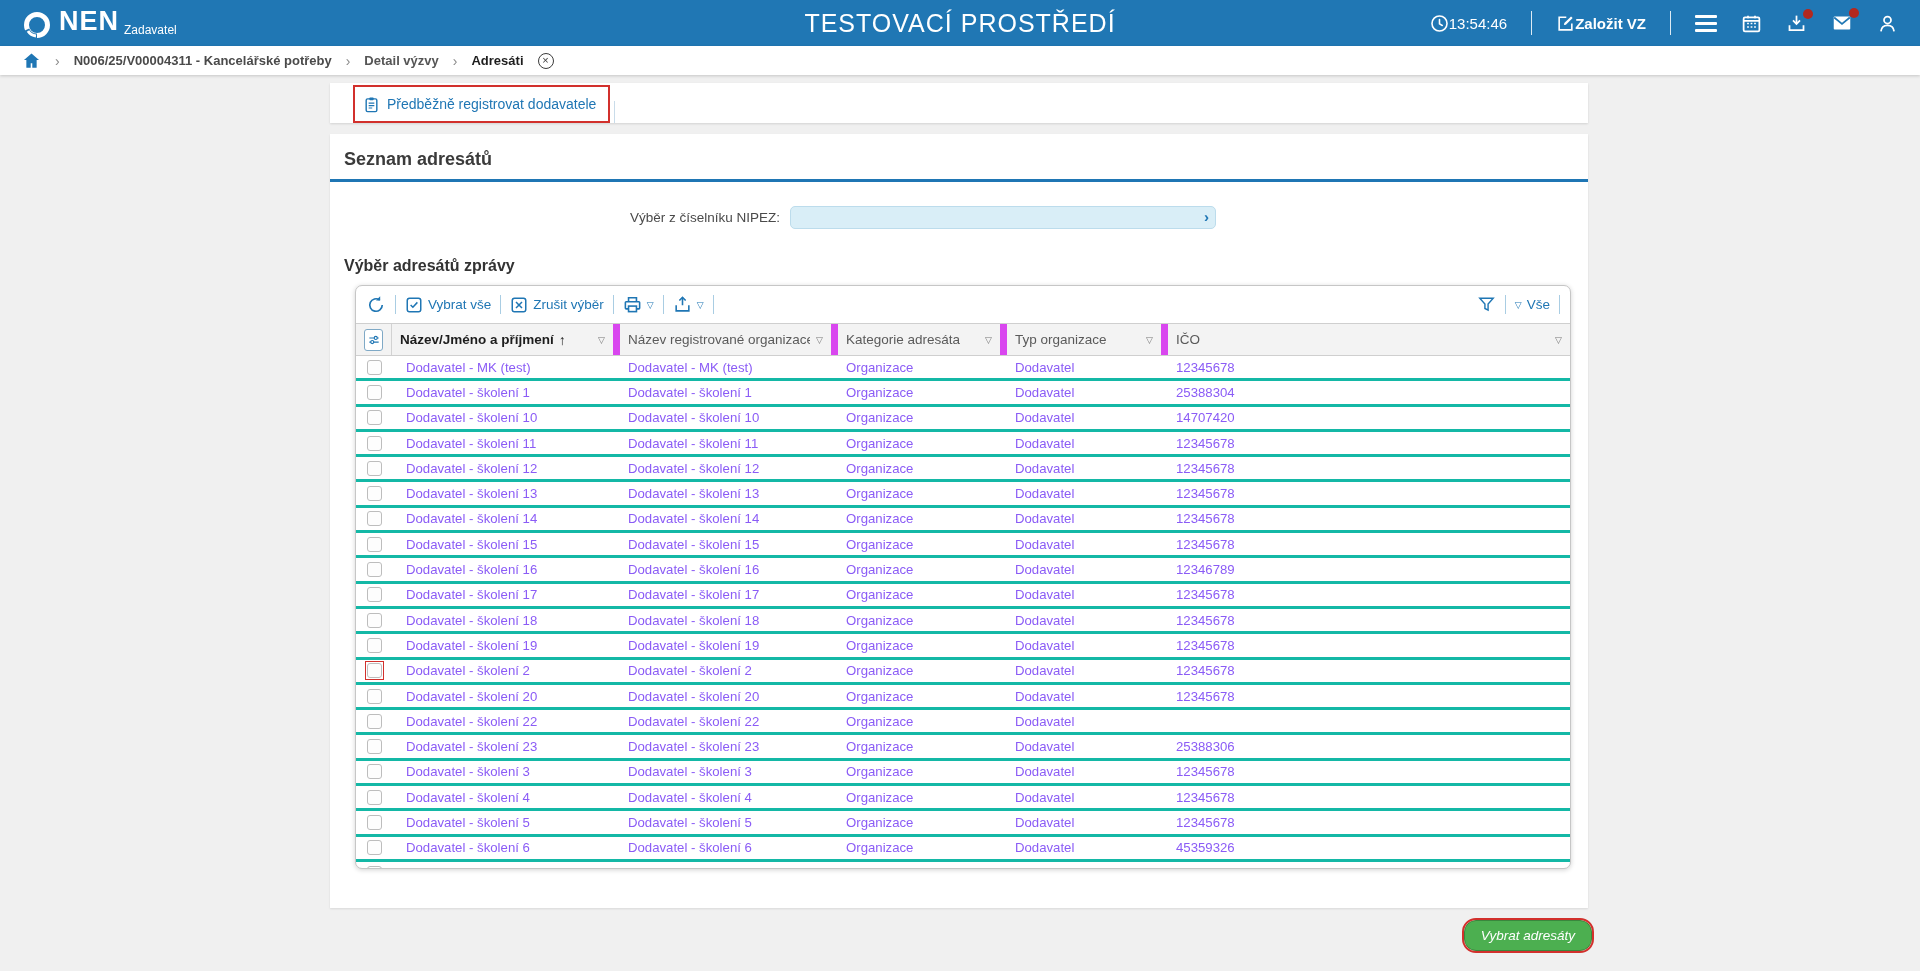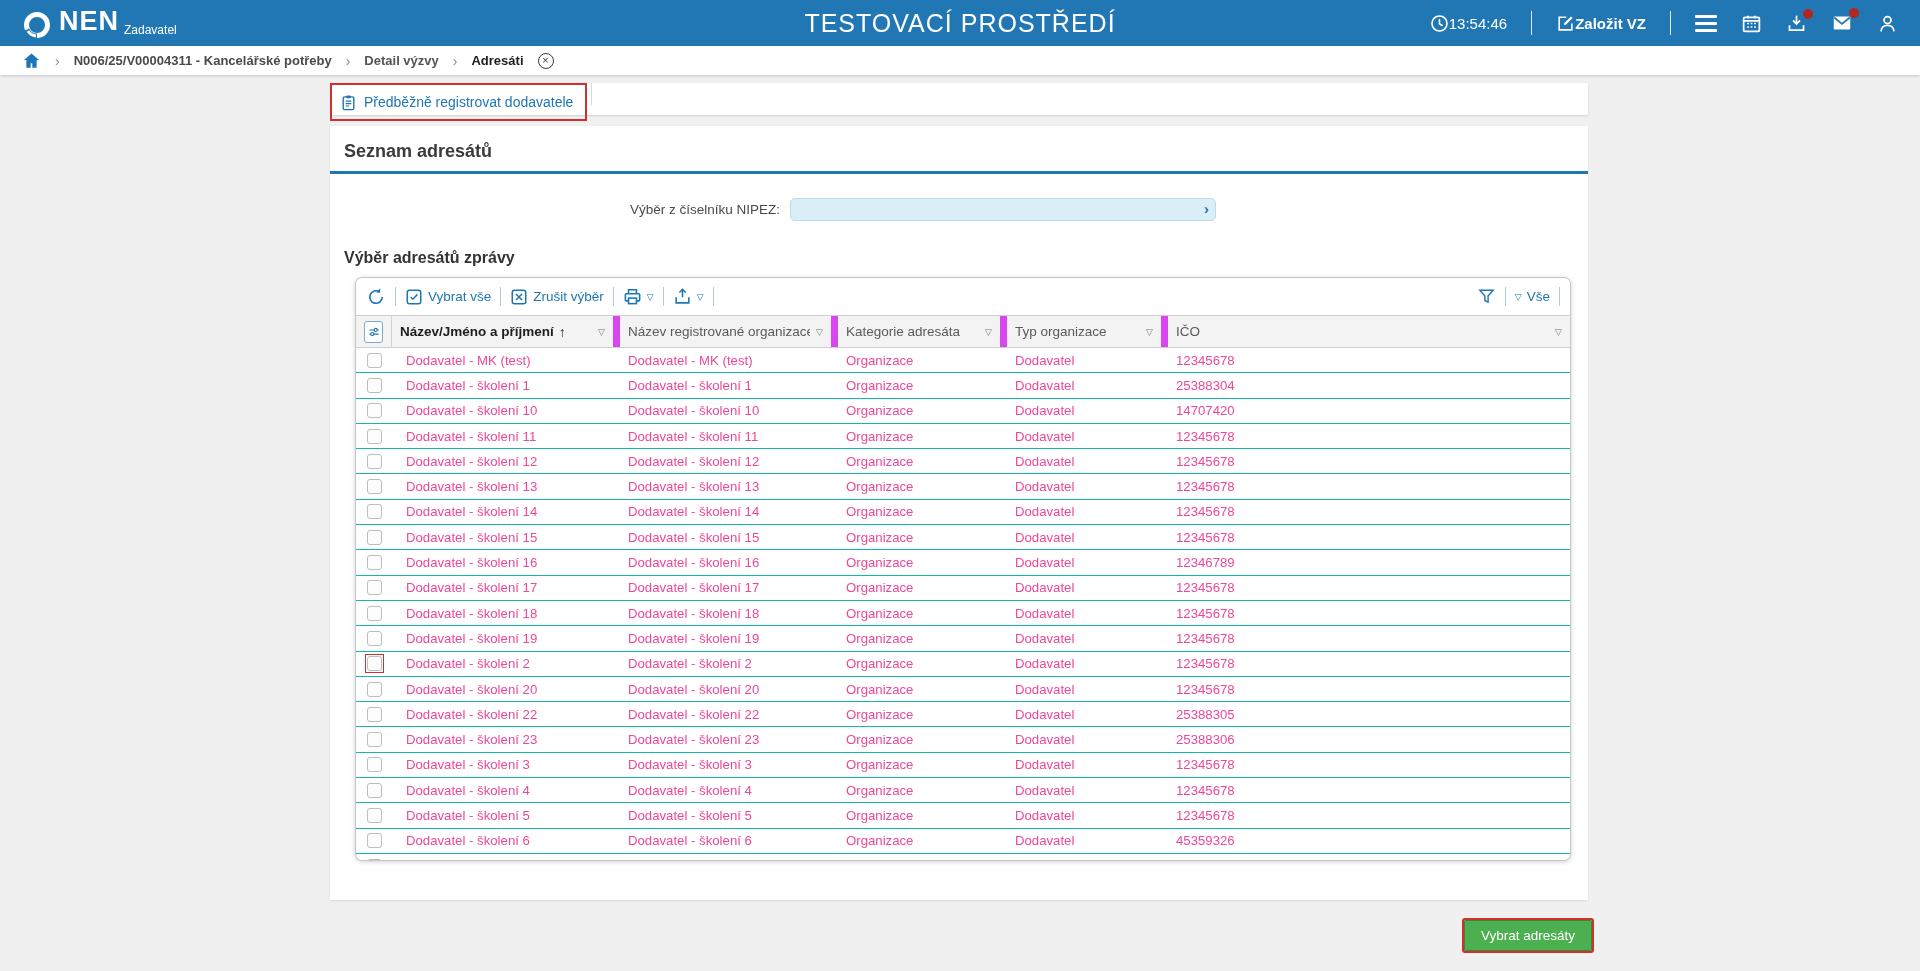--- a/index.html
+++ b/index.html
@@ -44,22 +44,23 @@
   .crumb.active { color:#1d1d1d; }
   .crumb-sep { color:#8a8a8a; font-size:14px; }
   .crumb-close {
     width:16px; height:16px; border:1.4px solid #3c3c3c; border-radius:50%;
     display:flex; align-items:center; justify-content:center;
     font-size:11px; color:#3c3c3c; cursor:pointer; line-height:1;
   }
   
   .content { position:absolute; left:330px; top:83px; width:1258px; }
   .action-bar {
-    background:#fff; height:32px; display:flex; align-items:flex-start;
+    background:#fff; height:40px; display:flex; align-items:flex-end;
     box-shadow:0 1px 2px rgba(0,0,0,.12);
+    padding-left:23px;
   }
   .annot-red { border:2px solid #d2302c; }
   .prereg-box { height:38px; display:flex; align-items:center; padding:0 12px 0 8px; }
   .prereg-btn { display:flex; align-items:center; gap:7px; color:#1f76b4; font-size:14px; cursor:pointer; }
   .v-sep-gray { width:1px; height:22px; background:#c9dcea; margin-left:4px; }
   
   .panel {
     background:#fff; margin-top:11px; height:774px; position:relative;
     box-shadow:0 1px 2px rgba(0,0,0,.10);
   }
@@ -98,37 +99,38 @@
   .th .label { white-space:nowrap; overflow:hidden; }
   .th.sorted .label { font-weight:bold; color:#1d1d1d; }
   .sort-arrow { font-size:14px; color:#1d1d1d; margin-left:5px; }
   .th-caret { margin-left:auto; font-size:9px; color:#777; cursor:pointer; padding-left:6px; }
   .th-first { justify-content:center; border-right:1px solid #d2d2d2; }
   .settings-btn {
     width:22px; height:22px; border:1px solid #7fa9c6; border-radius:3px;
     display:flex; align-items:center; justify-content:center; cursor:pointer; background:#fff;
   }
   .tbody { height:512px; overflow:hidden; }
-  .trow { height:25.3px; border-bottom:1px solid #14b8a6; font-size:13.2px; color:#ec4899; }
+  .trow { height:25.3px; border-bottom:3px solid #14b8a6; font-size:13.2px; color:#8b5cf6; }
   .td { display:flex; align-items:center; padding:0 8px; white-space:nowrap; overflow:hidden; }
   .td.first { justify-content:center; padding:0; }
   .td.name { padding-left:14px; font-weight:400; }
   .cb-wrap { padding:1px; display:flex; }
   .cb-wrap.annotated { border:1.6px solid #d2302c; padding:1px; }
   .cb {
     width:15px; height:15px; border:1px solid #bdbdbd; border-radius:3px;
     background:#fdfdfd; cursor:pointer;
   }
   
   .footer-row { position:absolute; left:330px; top:920px; width:1262px; display:flex; justify-content:flex-end; }
   .green-btn {
     background:#4caf50; border:1px solid #39873d; color:#fff; font-size:13.5px;
-    padding:7px 16px; border-radius:1px; cursor:pointer;
+    padding:7px 16px; border-radius:12px; cursor:pointer;
     outline:2px solid #d2302c; outline-offset:0;
     font-family:"Liberation Sans", sans-serif;
+    font-style:italic;
   }
 </style>
 </head>
 <body>
 
 <div class="topbar">
   <div class="logo-wrap">
     <svg class="logo-ring icon-svg" viewBox="0 0 30 30">
       <circle cx="15" cy="15" r="10.5" fill="none" stroke="#ffffff" stroke-width="5"></circle>
       <path d="M4 20 A12 12 0 0 0 15 27" fill="none" stroke="#2077b4" stroke-width="7"></path>
@@ -493,21 +495,20 @@
           <div class="grid trow">
     <div class="td first">
       <div class="cb-wrap">
         <div class="cb"></div>
       </div>
     </div>
     <div class="td name">Dodavatel - školení 22</div>
     <div class="td">Dodavatel - školení 22</div>
     <div class="td">Organizace</div>
     <div class="td">Dodavatel</div>
-    <div class="td">25388305</div>
   </div>
           <div class="grid trow">
     <div class="td first">
       <div class="cb-wrap">
         <div class="cb"></div>
       </div>
     </div>
     <div class="td name">Dodavatel - školení 23</div>
     <div class="td">Dodavatel - školení 23</div>
     <div class="td">Organizace</div>

